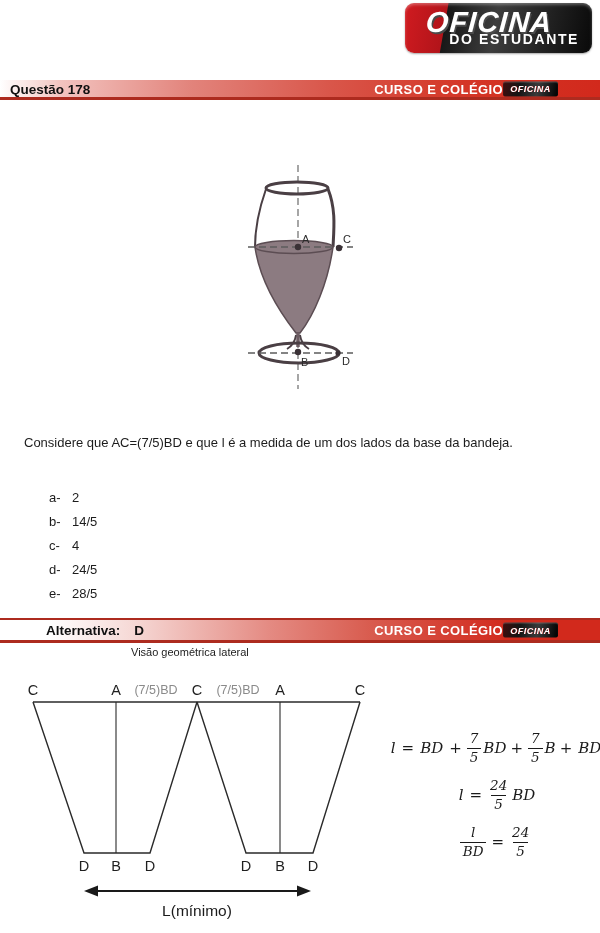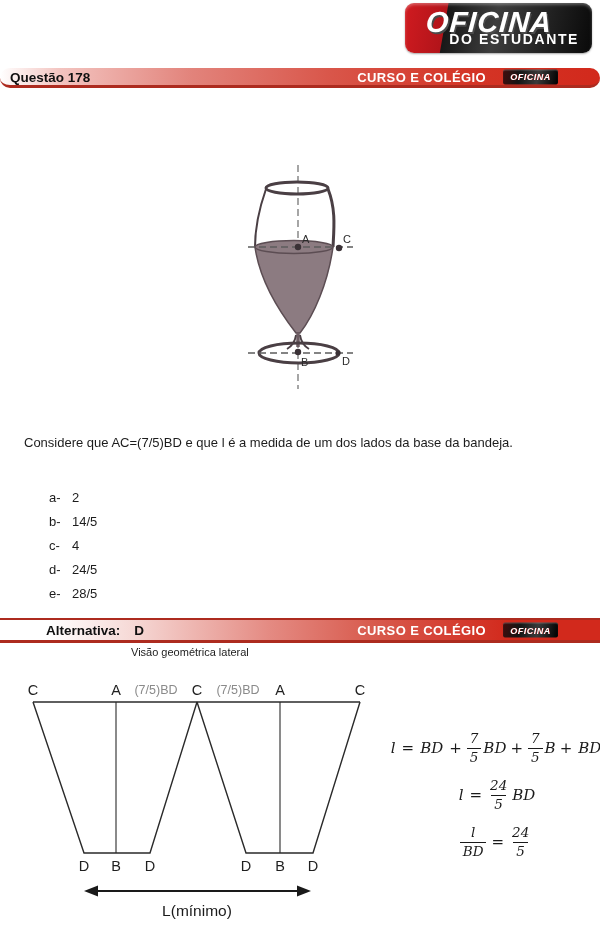--- a/index.html
+++ b/index.html
@@ -22,39 +22,38 @@
     transform:skewX(-4deg);
   }
   .logo-big .tagline {
     position:absolute; right:13px; bottom:6px;
     font-weight:bold; font-size:14px; letter-spacing:1.6px; color:#fff;
   }
 
   
   .bar { position:absolute; left:0; width:600px; }
   .bar1 {
-    top:68px; height:17px;
+    top:80px; height:17px;
     background:linear-gradient(to right,#ffffff 0%,#f3c4c0 10%,#e2837b 32%,#d9564a 55%,#d43526 78%,#d2291c 100%);
     border-bottom:3px solid #ad2b1f;
-    border-radius:10px;
   }
   .bar2 {
     top:618px; height:20px;
     background:linear-gradient(to right,#ffffff 0%,#ffffff 8%,#f6d9d6 22%,#e48a82 45%,#d85b4e 62%,#d2291c 85%,#d2291c 100%);
     border-top:2px solid #ad2b1f; border-bottom:3px solid #ad2b1f;
   }
   .bar .left-label {
     position:absolute; left:10px; top:50%; transform:translateY(-50%);
     font-weight:bold; font-size:13.5px; color:#101010; white-space:nowrap;
   }
   .bar2 .left-label { left:46px; }
   .bar2 .left-label .ans-value { margin-left:14px; }
   .bar .right-group {
     position:absolute; right:42px; top:50%; transform:translateY(-50%);
-    display:flex; align-items:center; gap:17px;
+    display:flex; align-items:center; gap:0;
   }
   .curso { color:#ffffff; font-weight:bold; font-size:13px; letter-spacing:0.4px; white-space:nowrap; }
   .logo-mini {
     width:55px; height:15px; border-radius:2px;
     background:linear-gradient(100deg,#420d0d 0%,#141414 30%,#3a3a3a 62%,#000 100%);
     display:flex; align-items:center; justify-content:center;
     box-shadow:inset 0 1px 1px rgba(255,255,255,0.25);
   }
   .logo-mini span {
     color:#fff; font-style:italic; font-weight:bold; font-size:9px; letter-spacing:0.5px;

